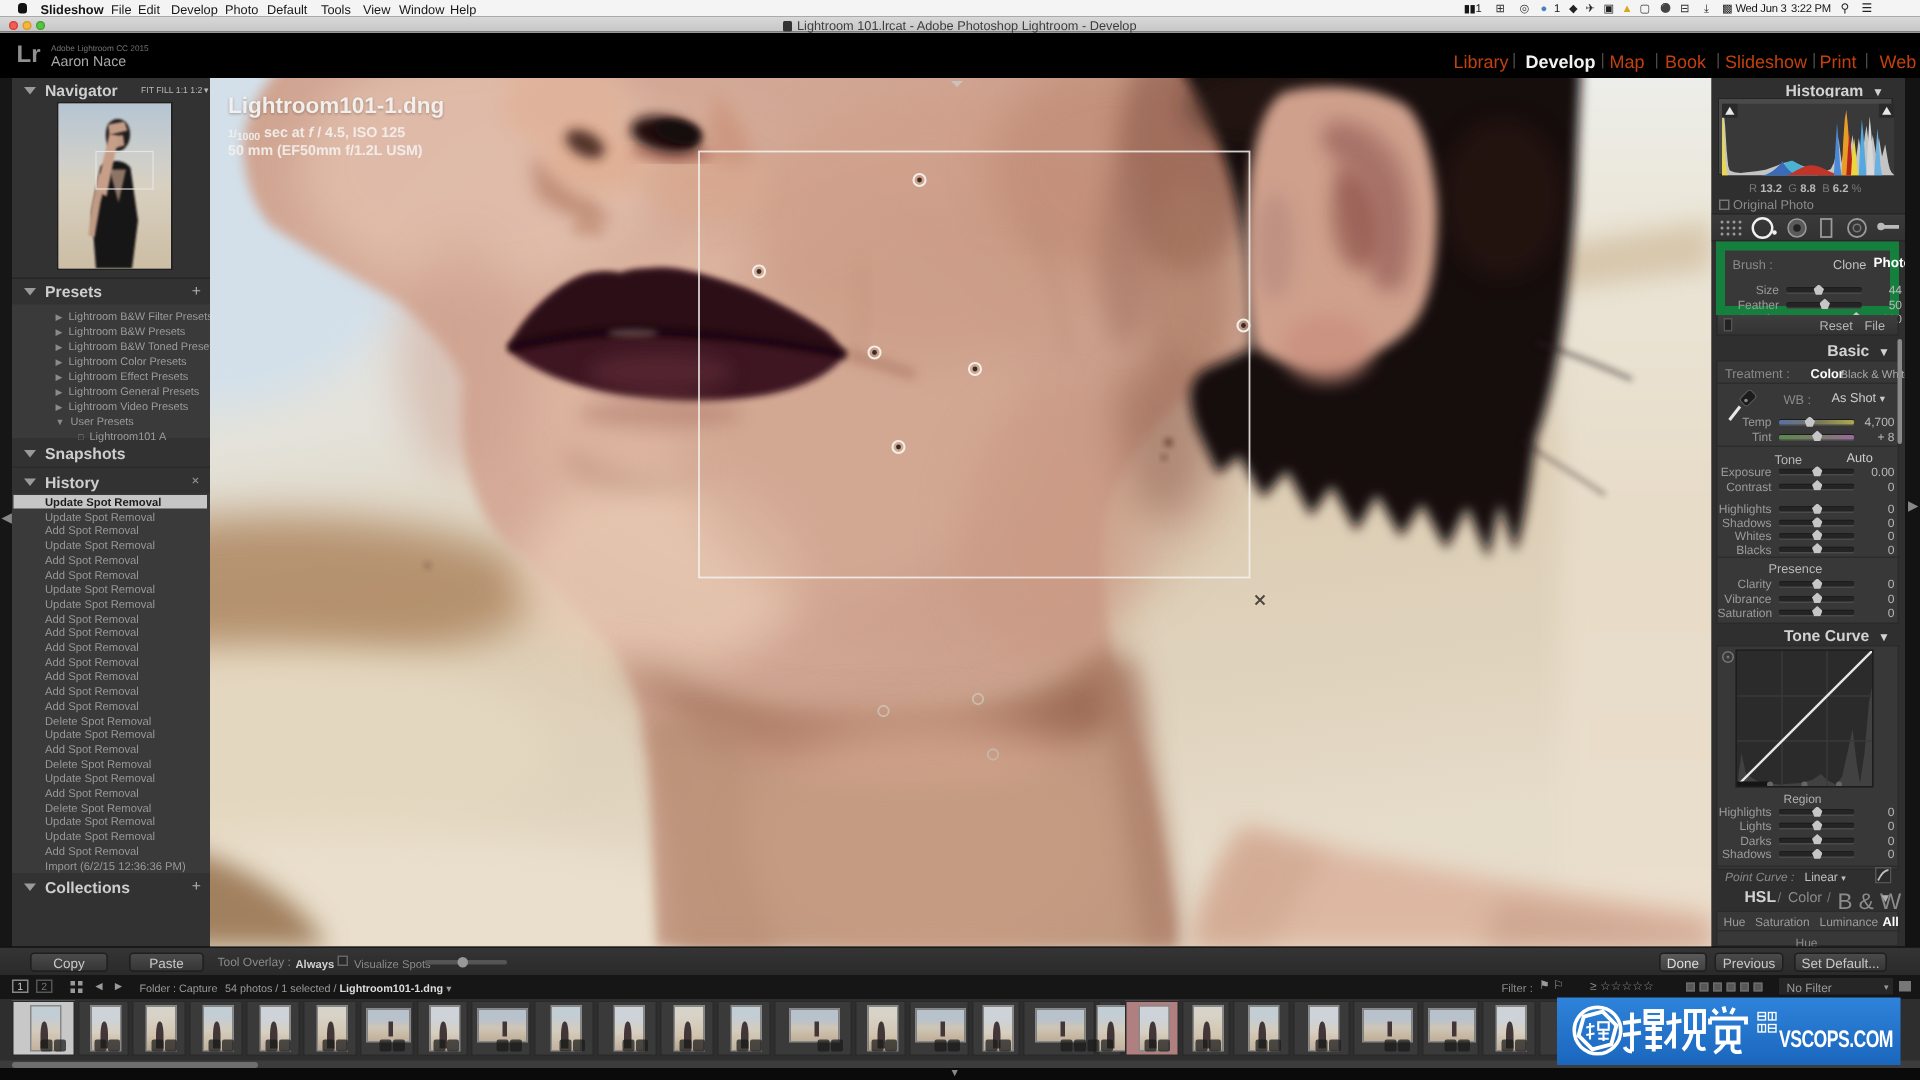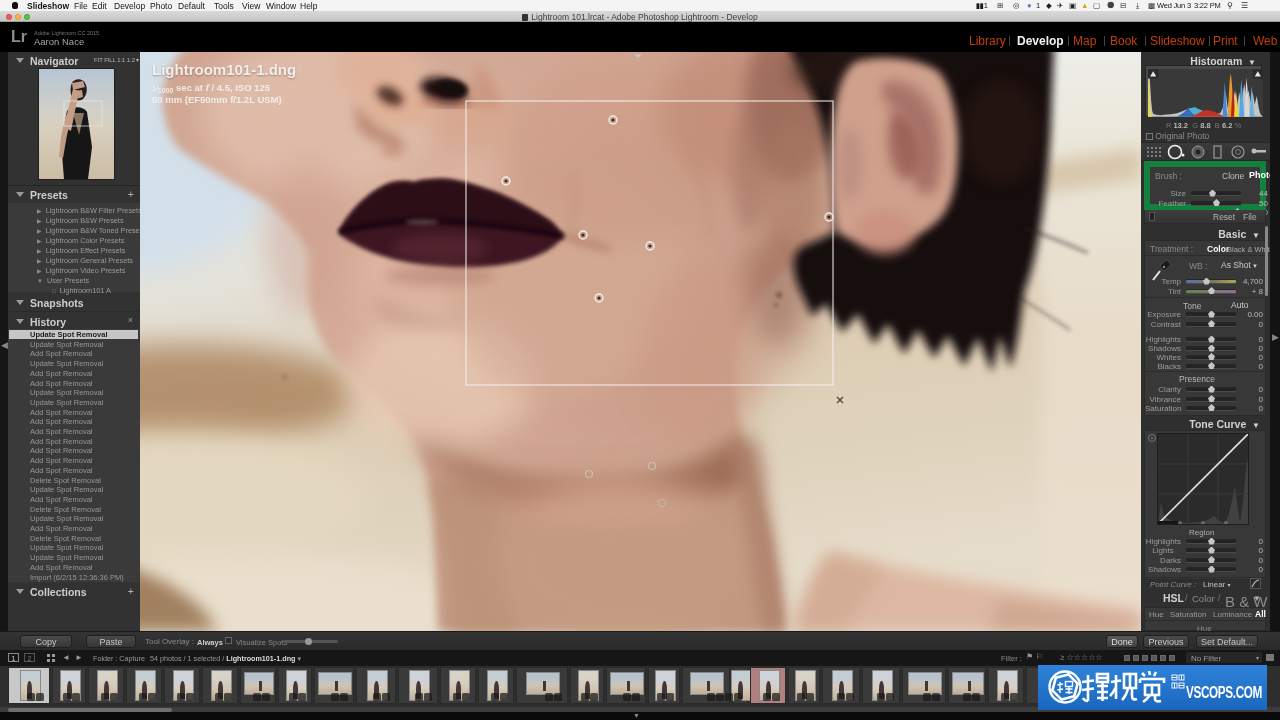--- a/index.html
+++ b/index.html
@@ -533,21 +533,21 @@
             <circle cx="45" cy="89" r="2" fill="#666"></circle>
             <circle cx="68" cy="89" r="2" fill="#666"></circle>
         </svg>
       </div>
       <span class="abs" style="left:44px;top:97px;font-size:8px;color:#b0b0b0">Region</span>
       <div id="regsliders">
           <span style="position:absolute;left:0;top:106px;width:36px;text-align:right;font-size:8px;color:#9b9b9b">Highlights</span>
           <div style="position:absolute;left:41px;top:109px;width:50px;height:3px;background:#242424;border-radius:1px;box-shadow:0 1px 0 #4a4a4a, 0 -0.5px 0 #141414"></div>
           <div style="position:absolute;left:63px;top:106.5px;width:7px;height:7px;background:#c6c6c6;clip-path:polygon(50% 0,100% 45%,78% 100%,22% 100%,0 45%)"></div>
           <span style="position:absolute;left:86px;top:106px;width:32px;text-align:right;font-size:8px;color:#b9b9b9">0</span>
-          <span style="position:absolute;left:0;top:115px;width:36px;text-align:center;font-size:8px;color:#9b9b9b">Lights</span>
+          <span style="position:absolute;left:0;top:115px;width:36px;text-align:right;font-size:8px;color:#9b9b9b">Lights</span>
           <div style="position:absolute;left:41px;top:118px;width:50px;height:3px;background:#242424;border-radius:1px;box-shadow:0 1px 0 #4a4a4a, 0 -0.5px 0 #141414"></div>
           <div style="position:absolute;left:63px;top:115.5px;width:7px;height:7px;background:#c6c6c6;clip-path:polygon(50% 0,100% 45%,78% 100%,22% 100%,0 45%)"></div>
           <span style="position:absolute;left:86px;top:115px;width:32px;text-align:right;font-size:8px;color:#b9b9b9">0</span>
           <span style="position:absolute;left:0;top:124.5px;width:36px;text-align:right;font-size:8px;color:#9b9b9b">Darks</span>
           <div style="position:absolute;left:41px;top:127.5px;width:50px;height:3px;background:#242424;border-radius:1px;box-shadow:0 1px 0 #4a4a4a, 0 -0.5px 0 #141414"></div>
           <div style="position:absolute;left:63px;top:125px;width:7px;height:7px;background:#c6c6c6;clip-path:polygon(50% 0,100% 45%,78% 100%,22% 100%,0 45%)"></div>
           <span style="position:absolute;left:86px;top:124.5px;width:32px;text-align:right;font-size:8px;color:#b9b9b9">0</span>
           <span style="position:absolute;left:0;top:134px;width:36px;text-align:right;font-size:8px;color:#9b9b9b">Shadows</span>
           <div style="position:absolute;left:41px;top:137px;width:50px;height:3px;background:#242424;border-radius:1px;box-shadow:0 1px 0 #4a4a4a, 0 -0.5px 0 #141414"></div>
           <div style="position:absolute;left:63px;top:134.5px;width:7px;height:7px;background:#c6c6c6;clip-path:polygon(50% 0,100% 45%,78% 100%,22% 100%,0 45%)"></div>

